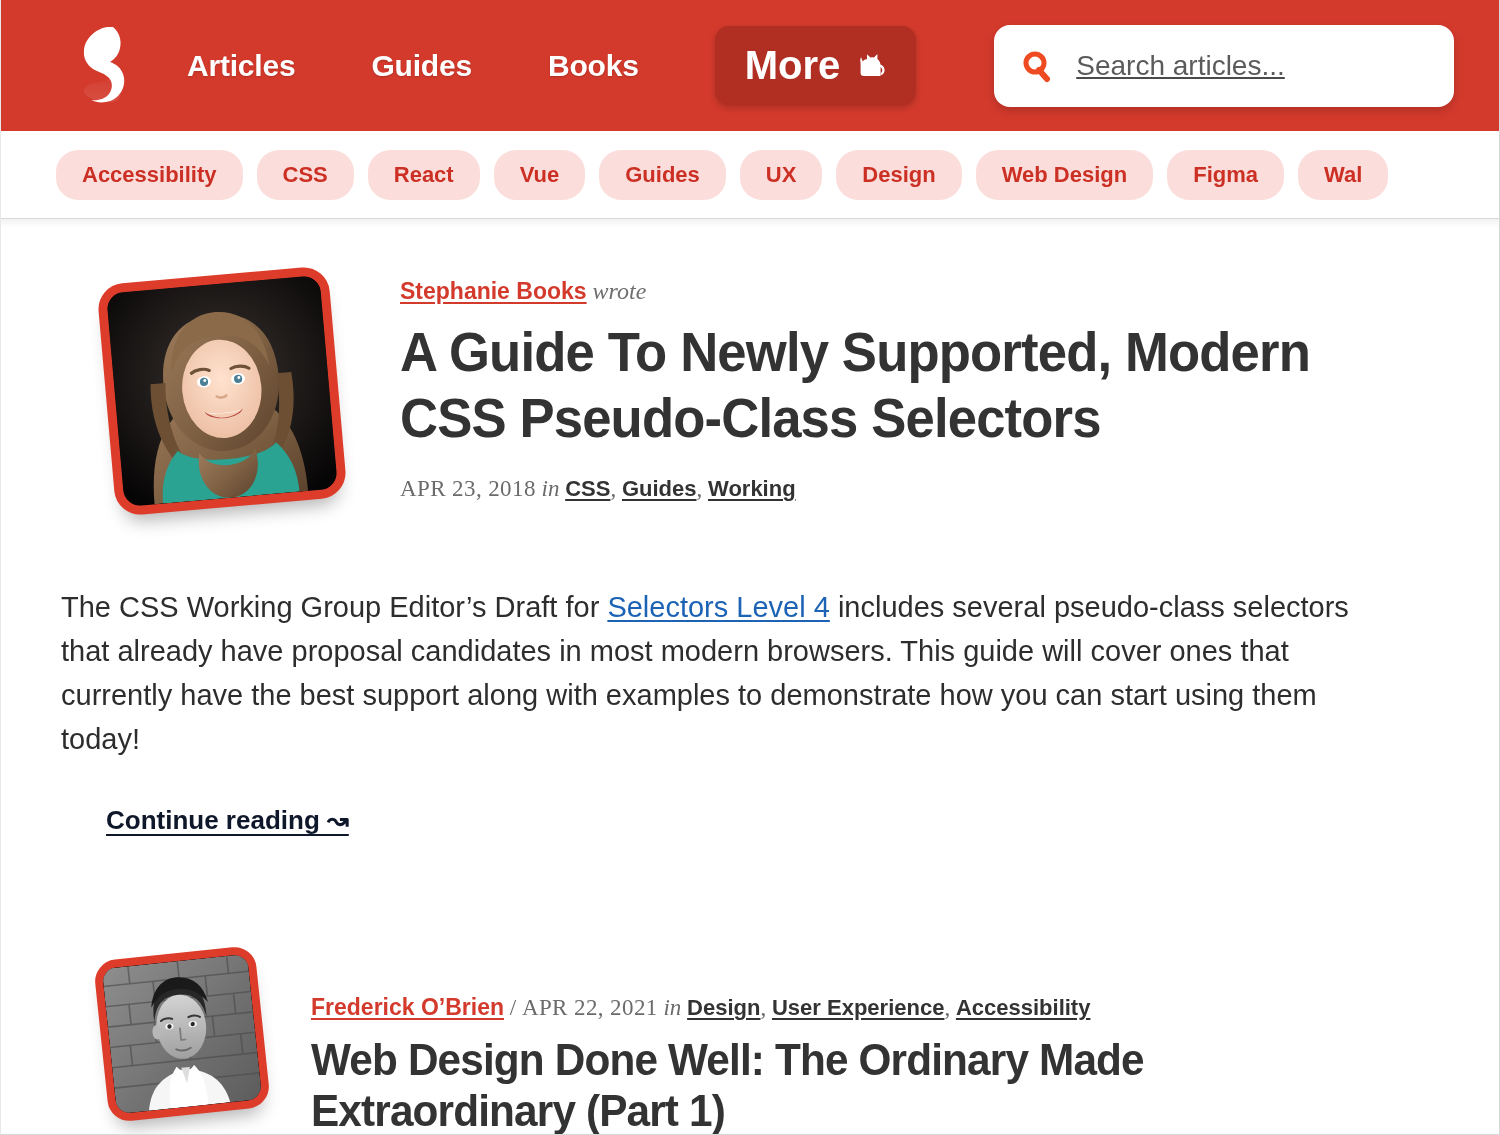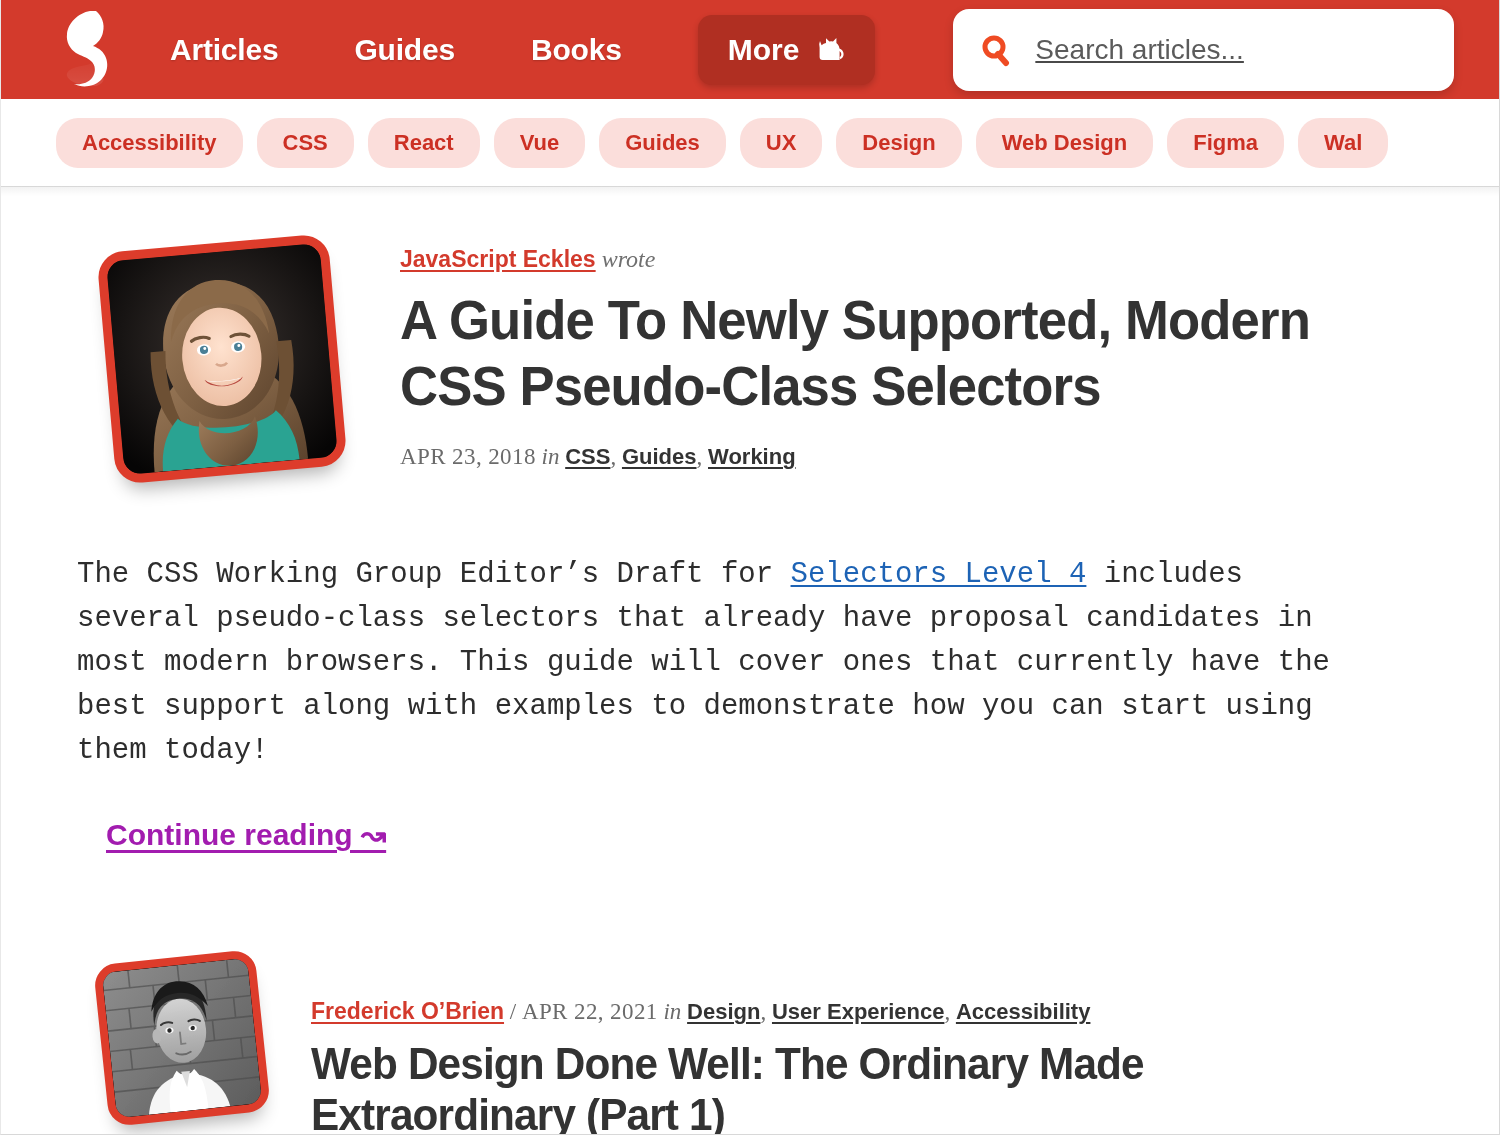--- a/index.html
+++ b/index.html
@@ -19,25 +19,25 @@
     background: #fff;
     overflow: hidden;
     border-right: 1px solid #d8d8d8;
     border-bottom: 1px solid #d8d8d8;
     border-left: 1px solid #e8e8e8;
   }
 
   
   .header {
     position: relative;
-    height: 99px;
+    height: 131px;
     background: #d33a2c;
     display: flex;
     align-items: center;
-    padding: 0 45px 0 55px;
+    padding: 0 45px 0 72px;
     gap: 0;
   }
   .logo {
     width: 62px; height: 78px;
     flex: 0 0 auto;
     position: relative;
     margin-right: 52px;
     margin-top: -4px;
   }
   .logo svg { display: block; }
@@ -61,21 +61,21 @@
   }
   .more-btn {
     display: inline-flex;
     align-items: center;
     gap: 14px;
     background: #b02f22;
     border: none;
     border-radius: 14px;
     padding: 17px 26px 17px 30px;
     color: #fff;
-    font-size: 30px;
+    font-size: 40px;
     font-weight: bold;
     font-family: "Liberation Sans", sans-serif;
     cursor: pointer;
     box-shadow: 0 3px 6px rgba(0,0,0,.18);
     margin-right: 78px;
     white-space: nowrap;
   }
   .cat-icon { width: 36px; height: 36px; display:block; }
 
   .search-box {
@@ -227,38 +227,38 @@
     color: #333;
     font-weight: bold;
     text-decoration: underline;
     text-underline-offset: 3px;
     font-family: "Liberation Sans", sans-serif;
     font-size: 22px;
     cursor: pointer;
   }
 
   .excerpt {
-    font-family: Liberation Mono, monospace;
+    font-family: Liberation Sans, sans-serif;
     font-size: 29px;
     line-height: 1.52;
     color: #2d2d2d;
-    margin: 78px 0 0 76px;
+    margin: 78px 0 0 60px;
     max-width: 1305px;
   }
   .excerpt a {
     color: #1d63b5;
     text-decoration: underline;
     text-underline-offset: 3px;
     cursor: pointer;
   }
   .continue {
     display: inline-block;
-    margin: 44px 0 0 105px;
-    color: #a21caf;
-    font-size: 30px;
+    margin: 44px 0 12px 105px;
+    color: #0f172a;
+    font-size: 26px;
     font-weight: bold;
     text-decoration: underline;
     text-underline-offset: 5px;
     cursor: pointer;
   }
 
   .second-block { margin-top: 98px; }
   .meta-line-2 { margin-bottom: 14px; margin-top: 36px; }
 </style>
 </head>
@@ -367,21 +367,21 @@
             <path d="M47 52c1.2 1.4 4 1.4 5.2 0" stroke="#d8a78c" stroke-width="1.2" fill="none"></path>
             <path d="M41 59c5 4.6 13 4.6 18 0-2 5-16 5-18 0z" fill="#b7483f"></path>
             <path d="M41.8 59.5c5 1 11.4 1 16.4 0-1.6 1.2-14.8 1.2-16.4 0z" fill="#ffffff"></path>
             <path d="M27 76c7 8 39 8 46 0 6 6 9 14 9 24H18c0-10 3-18 9-24z" fill="#2aa392"></path>
             <path d="M37 78c4 9 22 9 26 0 3 11-3 22-13 22s-16-11-13-22z" fill="url(#hair1)"></path>
           </svg>
         </div>
 
         <div class="article-text">
           <div class="byline">
-            <a class="author-link" href="#">JavaScript Eckles</a>
+            <a class="author-link" href="#">Stephanie Books</a>
             <em>wrote</em>
           </div>
 
           <h2 class="headline">A Guide To Newly Supported, Modern CSS Pseudo-Class Selectors</h2>
 
           <div class="meta">
             <span class="date">APR 23, 2018</span>
             <em>in</em>
             <a class="cat-link" href="#">CSS</a><span>,</span>
             <a class="cat-link" href="#">Guides</a><span>,</span>

